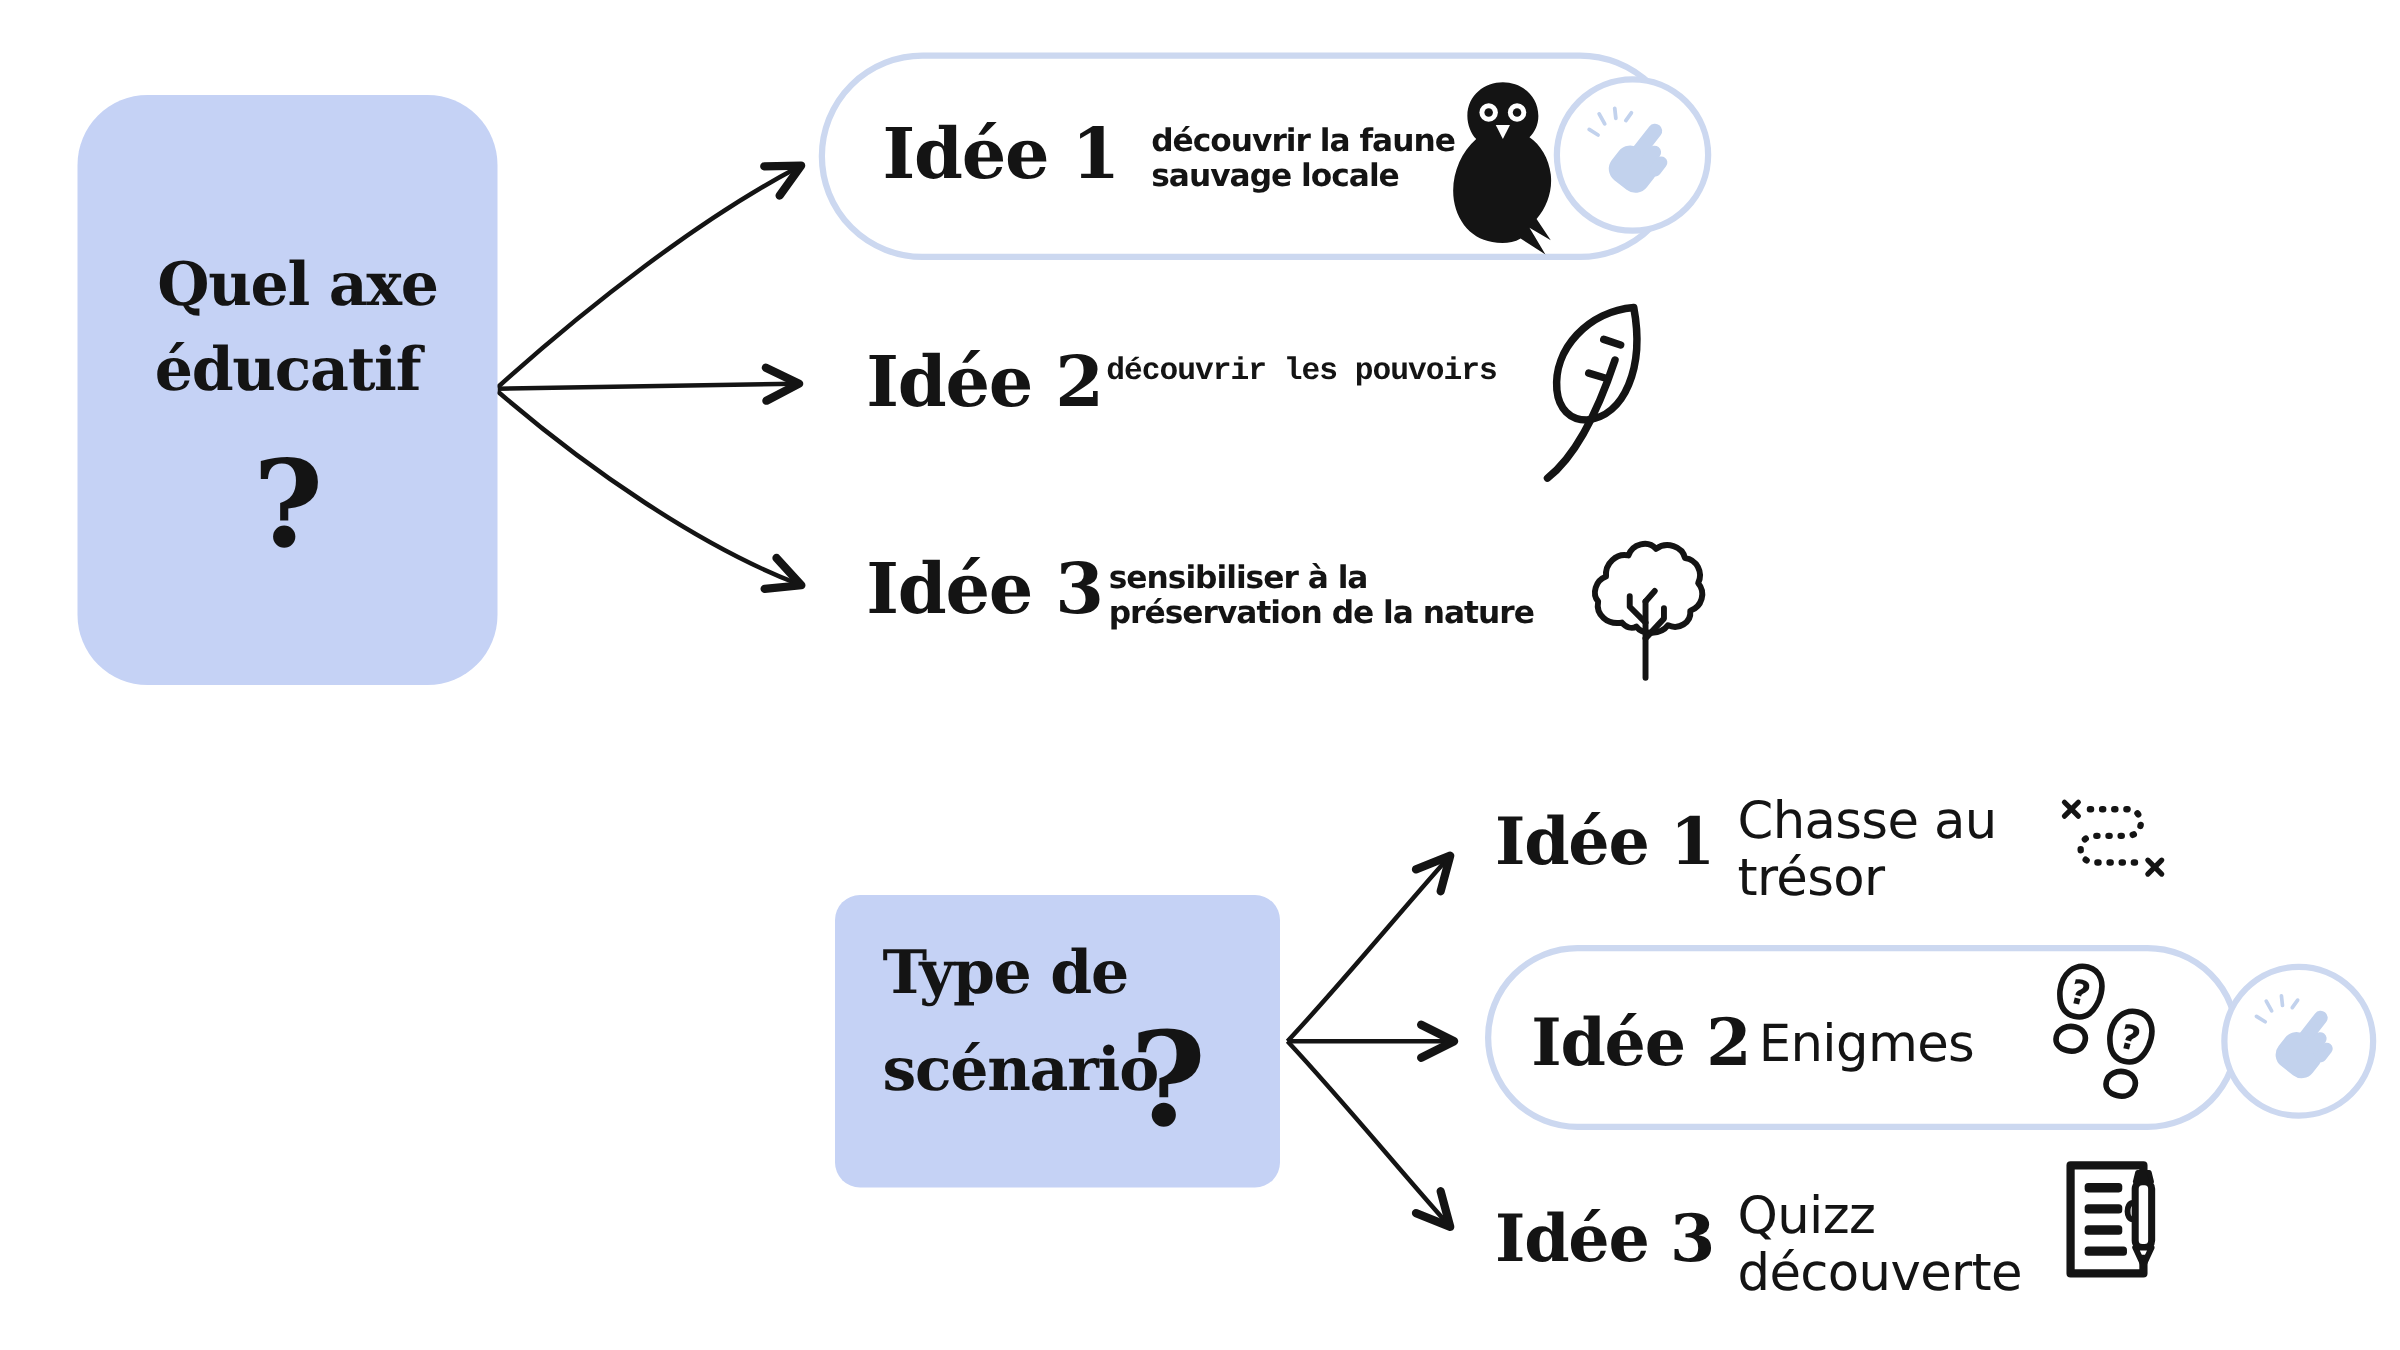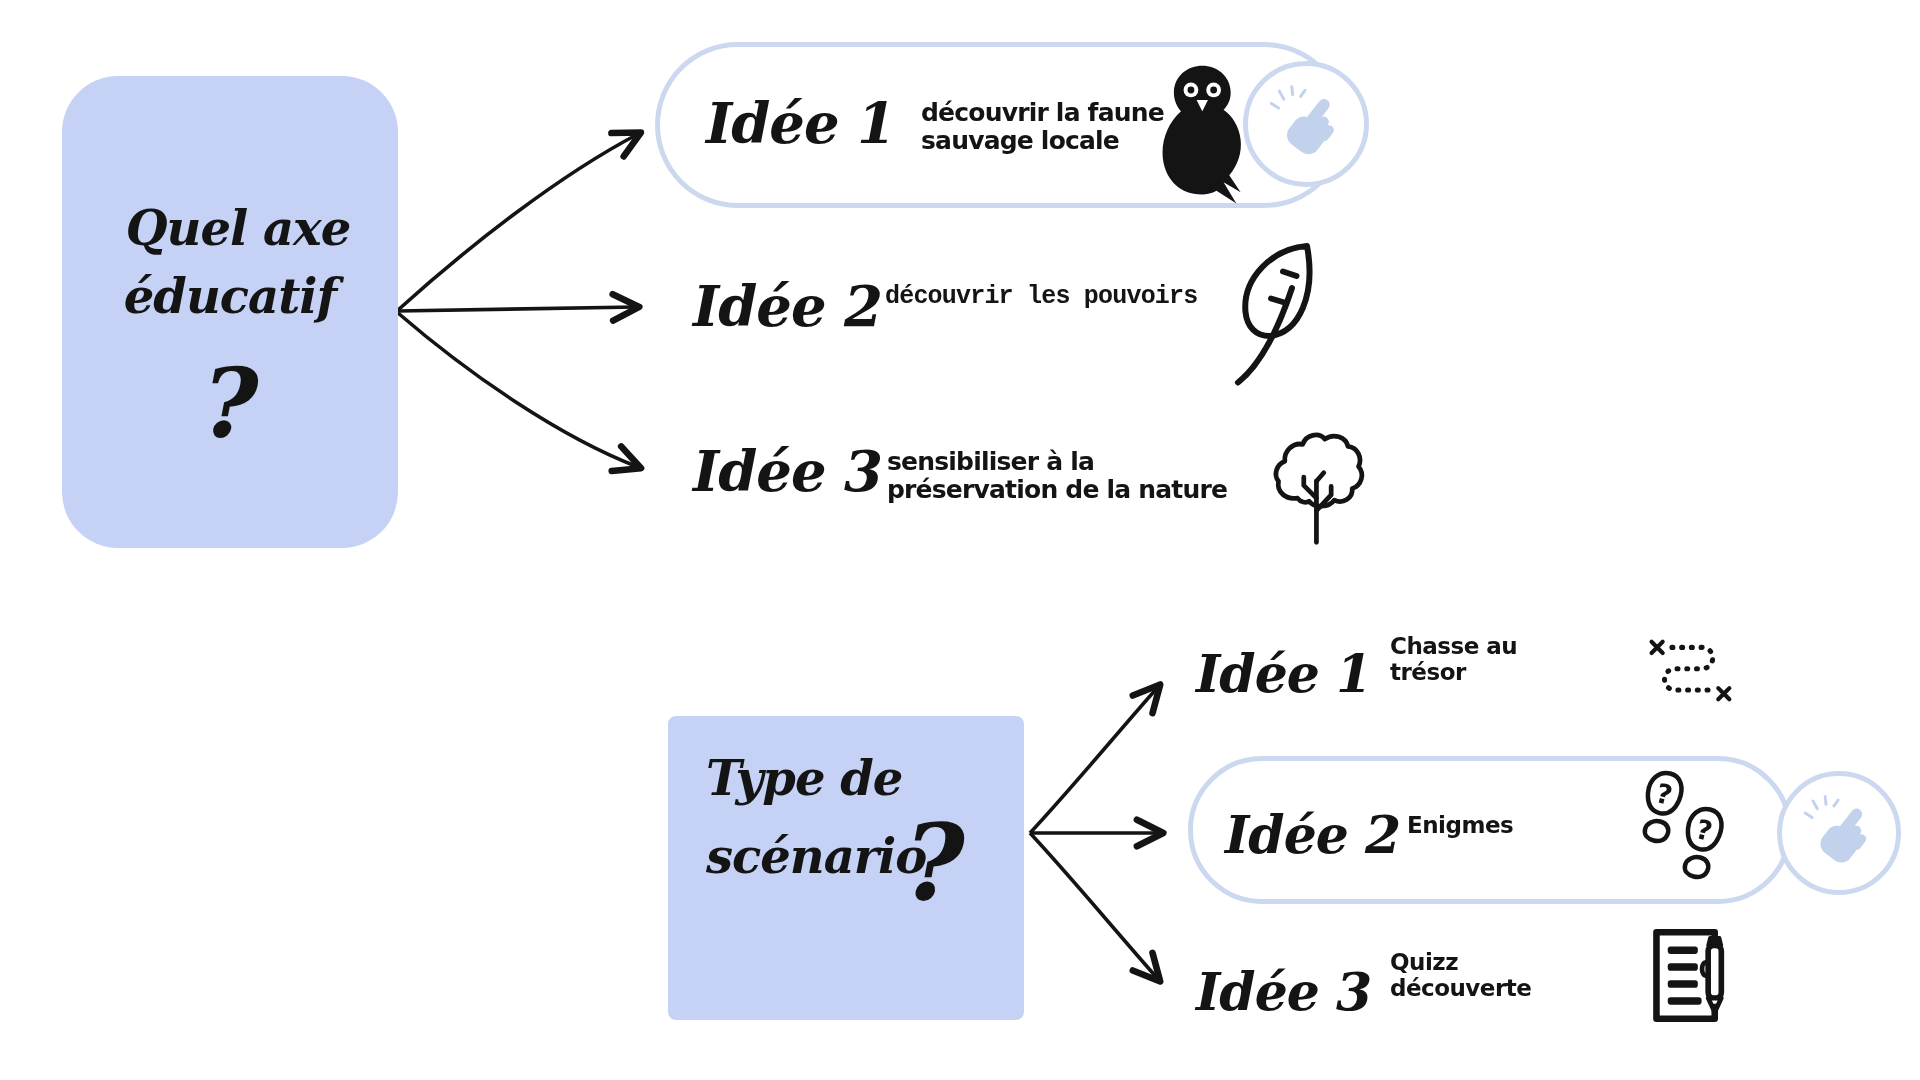--- a/index.html
+++ b/index.html
@@ -1,22 +1,22 @@
 <!DOCTYPE html>
 <html style="--bg: #ffffff; --node-fill: #c5d2f5; --card-border: #ccd8f0; --cursor-fill: #c2d2ed; --ink: #141414;"><head>
 <meta charset="utf-8">
 <style>
   html,body{margin:0;padding:0;background:var(--bg,#fff);}
   body{width:1920px;height:1080px;position:relative;overflow:hidden;
        font-family:"DejaVu Sans",sans-serif;color:var(--ink,#141414);}
   .abs{position:absolute;}
-  .script{font-family:"DejaVu Serif",serif;font-style:italic;font-weight:700;
+  .script{font-family:"DejaVu Serif",serif;font-weight:700;
           letter-spacing:-1px;color:var(--ink);white-space:nowrap;line-height:1;}
   .desc{font-weight:700;letter-spacing:-0.8px;line-height:1.13;color:var(--ink);white-space:nowrap;}
-  .desc2{font-weight:700;letter-spacing:-0.5px;line-height:1.12;font-size:23px;color:var(--ink);white-space:nowrap;}
+  .desc2{font-weight:400;letter-spacing:-0.5px;line-height:1.12;font-size:41px;color:var(--ink);white-space:nowrap;}
   .qbox{background:var(--node-fill,#c5d2f5);border-radius:56px;}
   .pill{background:#fff;border:5px solid var(--card-border,#ccd8f0);border-radius:999px;box-sizing:border-box;}
   .click-circle{background:#fff;border:5px solid var(--card-border,#ccd8f0);border-radius:50%;
                 box-sizing:border-box;display:flex;align-items:center;justify-content:center;}
   svg{display:block;}
 </style>
 </head>
 <body>
 
 <svg class="abs" style="left:0;top:0;" width="1920" height="1080" viewBox="0 0 1920 1080">
@@ -94,21 +94,21 @@
 <svg class="abs" style="left:1268px;top:412px;" width="100" height="150" viewBox="0 0 95 115">
   <g fill="none" style="stroke:var(--ink)" stroke-width="4.5" stroke-linecap="round" stroke-linejoin="round">
     <path d="M28,68 C17,70 8,62 10,52 C5,46 8,36 16,33 C15,23 24,15 33,17 C36,8 48,5 54,12 C62,6 74,10 76,19 C85,20 90,30 86,38 C92,45 89,56 80,59 C81,68 71,74 63,70 C58,77 44,78 39,71 C36,73 31,72 28,68 Z"></path>
     <path d="M46,110 L46,52"></path>
     <path d="M46,68 L34,56 L34,48"></path>
     <path d="M46,80 L60,65 L60,57"></path>
     <path d="M46,52 L53,44"></path>
   </g>
 </svg>
 
-<div class="qbox abs" style="left:668px;top:716px;width:356px;height:304px;border-radius:8px;">
+<div class="qbox abs" style="left:668px;top:716px;width:356px;height:234px;border-radius:20px;">
   <div class="script abs" style="left:38px;top:38px;font-size:48px;">Type de</div>
   <div class="script abs" style="left:38px;top:116px;font-size:48px;">scénario</div>
   <div class="script abs" style="left:236px;top:96px;font-size:104px;">?</div>
 </div>
 
 <div class="script abs" style="left:1196px;top:648px;font-size:52px;">Idée 1</div>
 <div class="desc2 abs" style="left:1390px;top:634px;">
   <div>Chasse au</div>
   <div>trésor</div>
 </div>

